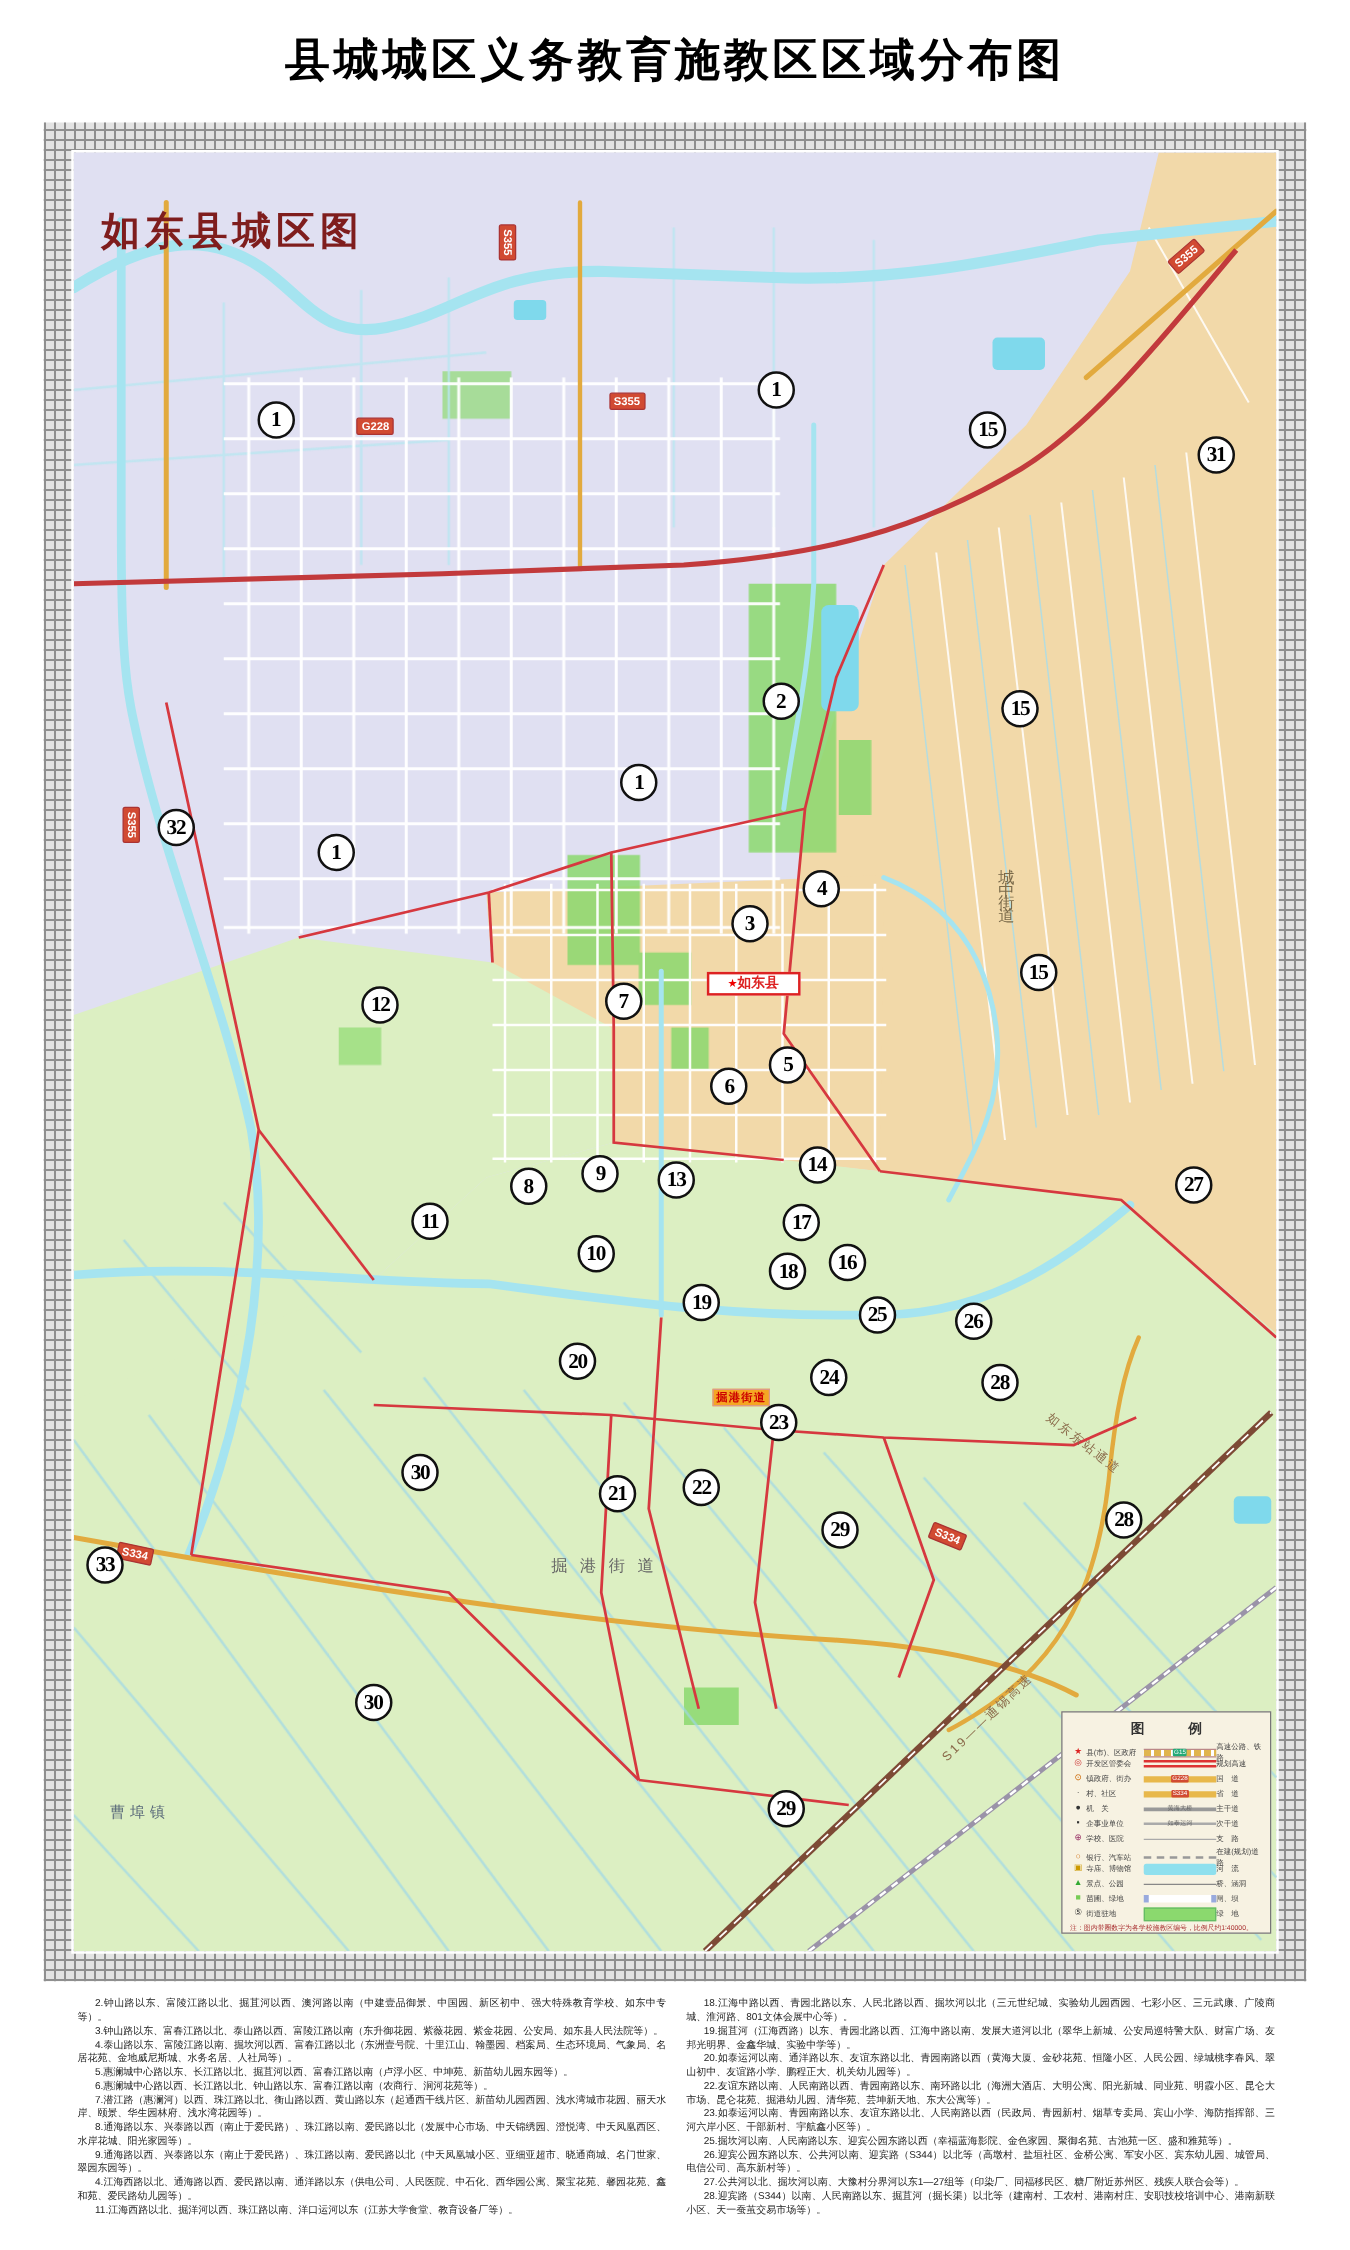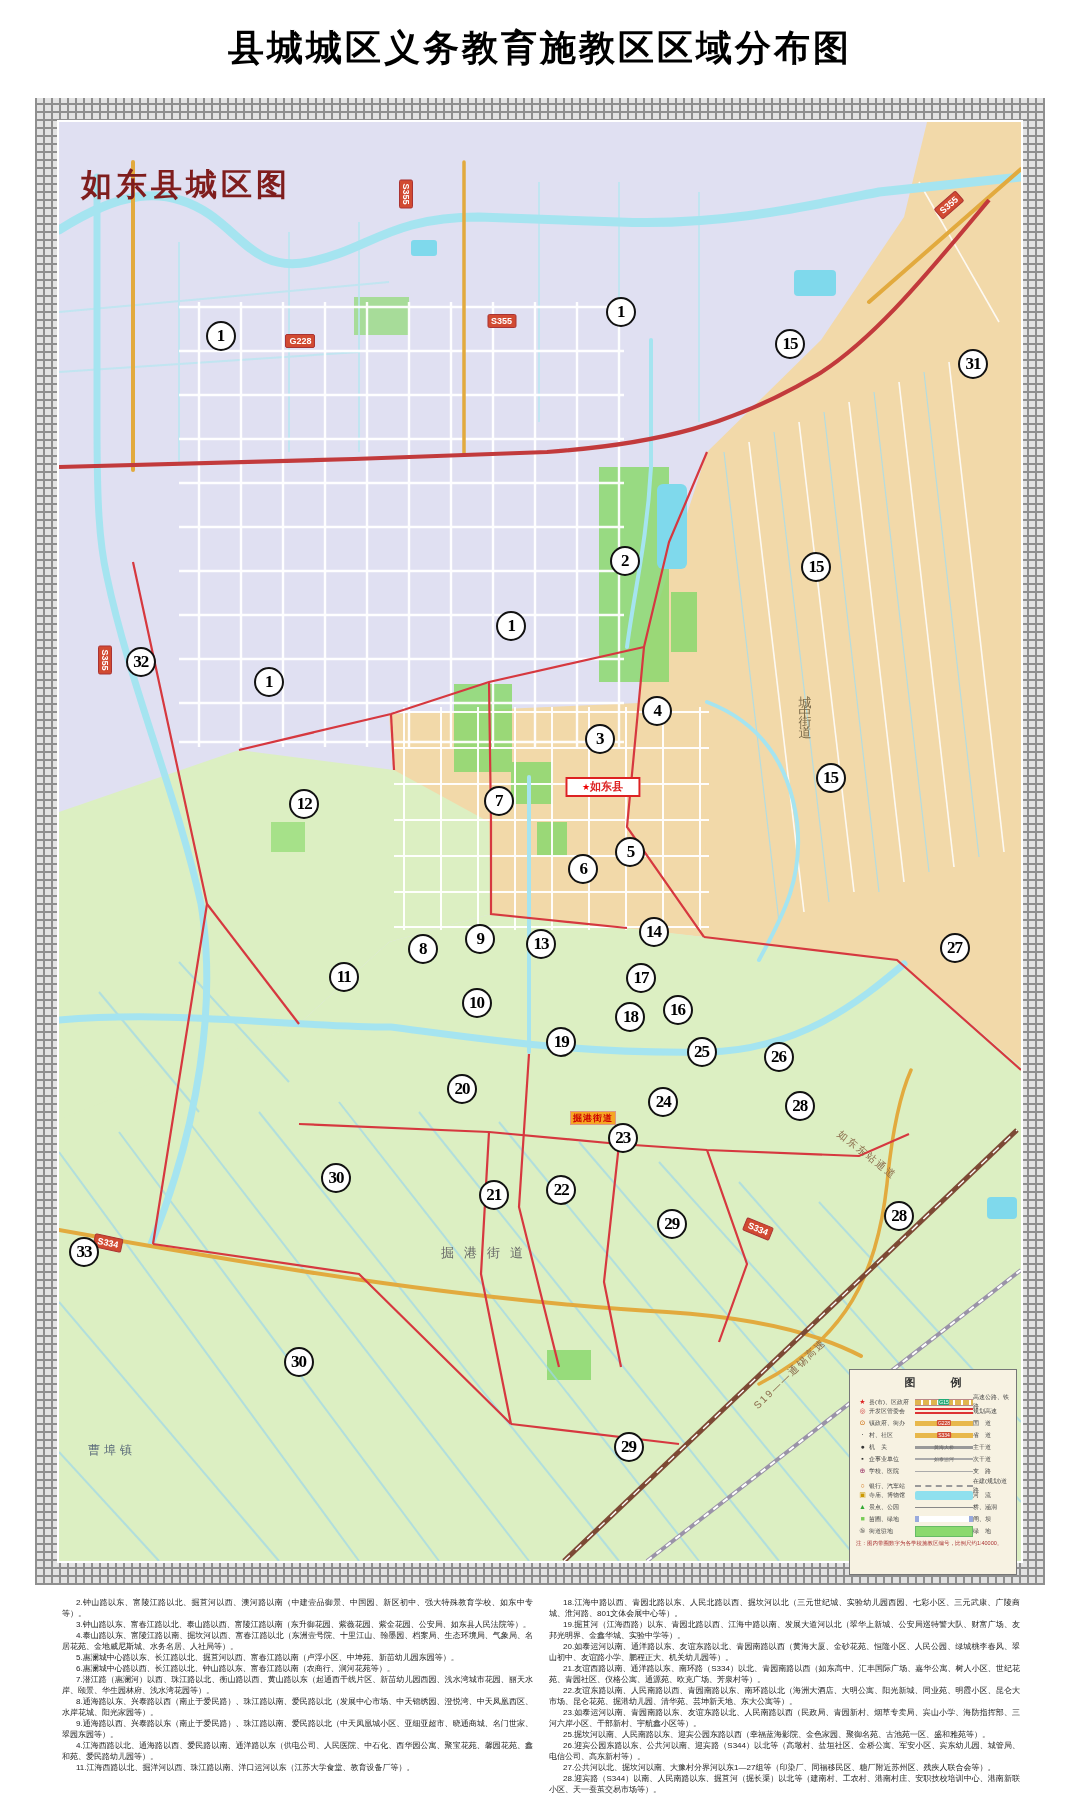--- a/index.html
+++ b/index.html
@@ -39,21 +39,21 @@
   .lbl.h-street{letter-spacing:10px;font-size:13px;color:#666;}
   .lbl.town{letter-spacing:4px;font-size:12px;color:#5a6a7a;}
   .lbl.roadname{font-size:10px;color:#8a6a4a;letter-spacing:2px;}
   .lbl.county{background:#fff;border:2px solid #d22;color:#d22;font-weight:bold;
     font-size:11px;padding:1px 15px;line-height:13px;}
   .lbl.county .star{color:#e00;font-size:9px;}
   .lbl.seat{background:#f5a623;border:1px solid #d98;color:#c00;font-weight:bold;
     font-size:9px;padding:0 2px;line-height:12px;letter-spacing:1px;}
 
   
-  .legend{position:absolute;left:790px;top:1247px;width:168px;height:206px;
+  .legend{position:absolute;left:790px;top:1247px;width:168px;height:178px;
     background:#f7f2e2;border:1px solid #777;box-sizing:border-box;
     padding:5px 6px 3px 6px;}
   .legend-title{text-align:center;font-size:11px;font-weight:bold;
     letter-spacing:12px;color:#333;margin-bottom:3px;padding-left:12px;}
   .lg-row{display:grid;grid-template-columns:13px 46px 58px auto;
     align-items:center;height:12px;font-size:6px;color:#444;}
   .lg-sym{text-align:center;font-size:7px;line-height:8px;}
   .lg-mid{position:relative;height:8px;display:flex;align-items:center;}
   .lg-mid .line{width:100%;}
   .lg-mid .tag{position:absolute;left:50%;top:50%;transform:translate(-50%,-50%);
@@ -430,21 +430,20 @@
       <p>7.潜江路（惠澜河）以西、珠江路以北、衡山路以西、黄山路以东（起通西干线片区、新苗幼儿园西园、浅水湾城市花园、丽天水岸、颐景、华生园林府、浅水湾花园等）。</p>
       <p>8.通海路以东、兴泰路以西（南止于爱民路）、珠江路以南、爱民路以北（发展中心市场、中天锦绣园、澄悦湾、中天凤凰西区、水岸花城、阳光家园等）。</p>
       <p>9.通海路以西、兴泰路以东（南止于爱民路）、珠江路以南、爱民路以北（中天凤凰城小区、亚细亚超市、晓通商城、名门世家、翠园东园等）。</p>
       <p>4.江海西路以北、通海路以西、爱民路以南、通洋路以东（供电公司、人民医院、中石化、西华园公寓、聚宝花苑、馨园花苑、鑫和苑、爱民路幼儿园等）。</p>
       <p>11.江海西路以北、掘洋河以西、珠江路以南、洋口运河以东（江苏大学食堂、教育设备厂等）。</p>
     </div>
   <div class="col" id="notes-right">
       <p>18.江海中路以西、青园北路以东、人民北路以西、掘坎河以北（三元世纪城、实验幼儿园西园、七彩小区、三元武康、广陵商城、淮河路、801文体会展中心等）。</p>
       <p>19.掘苴河（江海西路）以东、青园北路以西、江海中路以南、发展大道河以北（翠华上新城、公安局巡特警大队、财富广场、友邦光明界、金鑫华城、实验中学等）。</p>
       <p>20.如泰运河以南、通洋路以东、友谊东路以北、青园南路以西（黄海大厦、金砂花苑、恒隆小区、人民公园、绿城桃李春风、翠山初中、友谊路小学、鹏程正大、机关幼儿园等）。</p>
-      <p>21.友谊西路以南、通洋路以东、南环路（S334）以北、青园南路以西（如东高中、汇丰国际广场、嘉华公寓、树人小区、世纪花苑、青园社区、仪格公寓、通源苑、欧克广场、芳泉村等）。</p>
       <p>22.友谊东路以南、人民南路以西、青园南路以东、南环路以北（海洲大酒店、大明公寓、阳光新城、同业苑、明霞小区、昆仑大市场、昆仑花苑、掘港幼儿园、清华苑、芸坤新天地、东大公寓等）。</p>
       <p>23.如泰运河以南、青园南路以东、友谊东路以北、人民南路以西（民政局、青园新村、烟草专卖局、宾山小学、海防指挥部、三河六岸小区、干部新村、宇航鑫小区等）。</p>
       <p>25.掘坎河以南、人民南路以东、迎宾公园东路以西（幸福蓝海影院、金色家园、聚御名苑、古池苑一区、盛和雅苑等）。</p>
       <p>26.迎宾公园东路以东、公共河以南、迎宾路（S344）以北等（高墩村、盐垣社区、金桥公寓、军安小区、宾东幼儿园、城管局、电信公司、高东新村等）。</p>
       <p>27.公共河以北、掘坎河以南、大豫村分界河以东1—27组等（印染厂、同福移民区、糖厂附近苏州区、残疾人联合会等）。</p>
       <p>28.迎宾路（S344）以南、人民南路以东、掘苴河（掘长渠）以北等（建南村、工农村、港南村庄、安职技校培训中心、港南新联小区、天一蚕茧交易市场等）。</p>
     </div>
 </div>
 
 </body></html>

